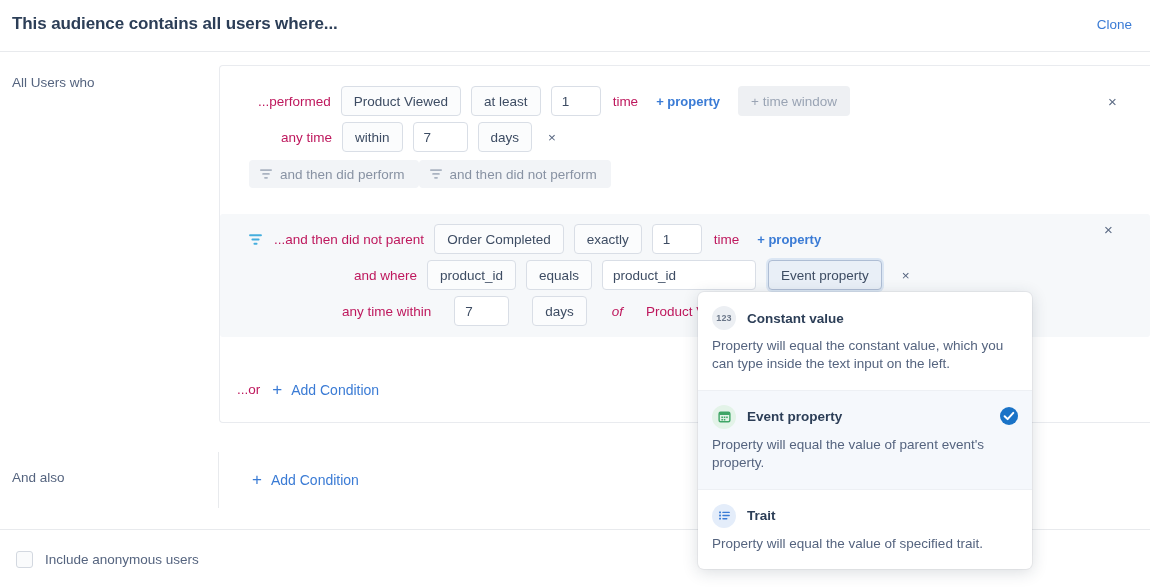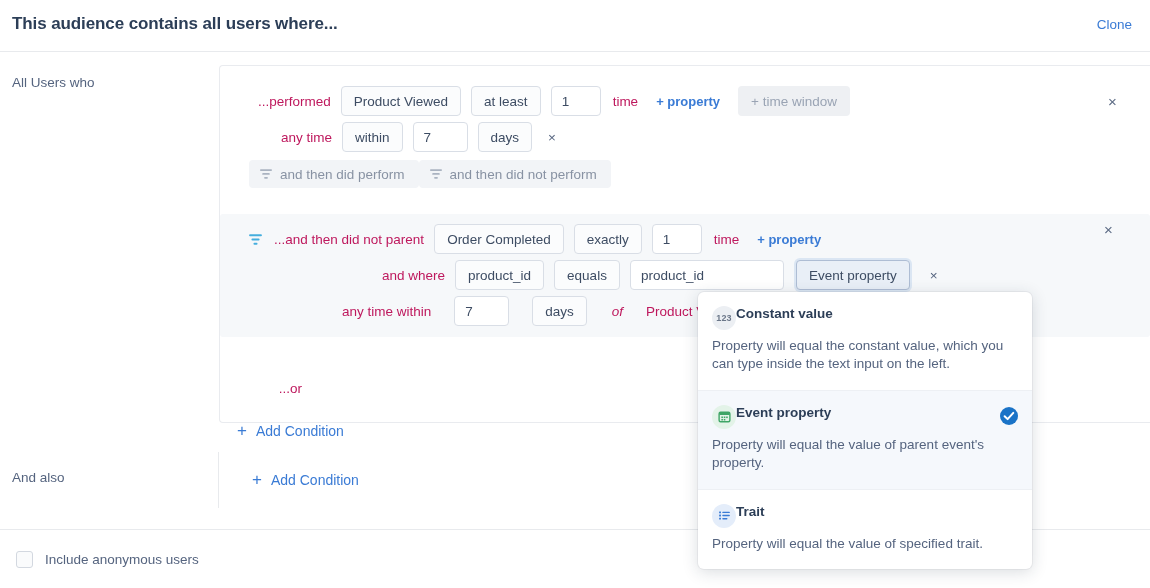--- a/index.html
+++ b/index.html
@@ -188,21 +188,22 @@
   }
   .dd-item {
     position: relative;
     padding: 14px 16px 16px 14px;
     cursor: pointer;
   }
   .dd-item + .dd-item { border-top: 1px solid #edf0f4; }
   .dd-item.active { background: #f5f8fc; }
   .dd-head {
     display: flex;
-    align-items: flex-start;
+    align-items: center;
+    gap: 11px;
     margin-bottom: 7px;
   }
   .dd-ic {
     width: 24px; height: 24px;
     border-radius: 50%;
     display: flex; align-items: center; justify-content: center;
     flex: 0 0 24px;
   }
   .ic-num { background: #eceff3; color: #6b7789; font-size: 9px; font-weight: 700; letter-spacing: 0.2px;}
   .ic-evt { background: #e3f3e8; color: #3ea566; }
@@ -315,41 +316,41 @@
         </svg>
       </span>
       <span class="lbl">...and then did not parent</span>
       <span class="pill">Order Completed</span>
       <span class="pill">exactly</span>
       <span class="tinput w-num">1</span>
       <span class="lbl" style="margin-left:2px;">time</span>
       <span class="link" style="margin-left:8px;">+ property</span>
     </div>
 
-    <div class="row" style="left:162px; top:46px; gap:10px;">
+    <div class="row" style="left:134px; top:46px; gap:10px;">
       <span class="lbl">and where</span>
       <span class="pill">product_id</span>
       <span class="pill">equals</span>
       <span class="tinput w-prop">product_id</span>
       <span class="pill pill-sel" style="margin-left:2px;">Event property</span>
       <span class="xbtn-sm" style="margin-left:10px;">×</span>
     </div>
 
     <div class="row" style="left:122px; top:82px; gap:23px;">
       <span class="lbl">any time within</span>
       <span class="tinput w-num2">7</span>
       <span class="pill">days</span>
       <span class="lbl" style="margin-left:2px;font-style:italic;">of</span>
       <span class="lbl">Product View</span>
     </div>
 
     <div class="xbtn" style="position:absolute; left:884px; top:8px;">×</div>
   </div>
 
-  <div class="row" style="left:17px; top:315px; gap:26px;flex-direction:column;">
+  <div class="row" style="left:17px; top:315px; gap:12px;">
     <span class="lbl">...or</span>
     <span class="addcond">
       <span class="plus">+</span>
       <span>Add Condition</span>
     </span>
   </div>
 </div>
 
 <div class="addcond" style="position:absolute; left:252px; top:471px;">
   <span class="plus">+</span>

